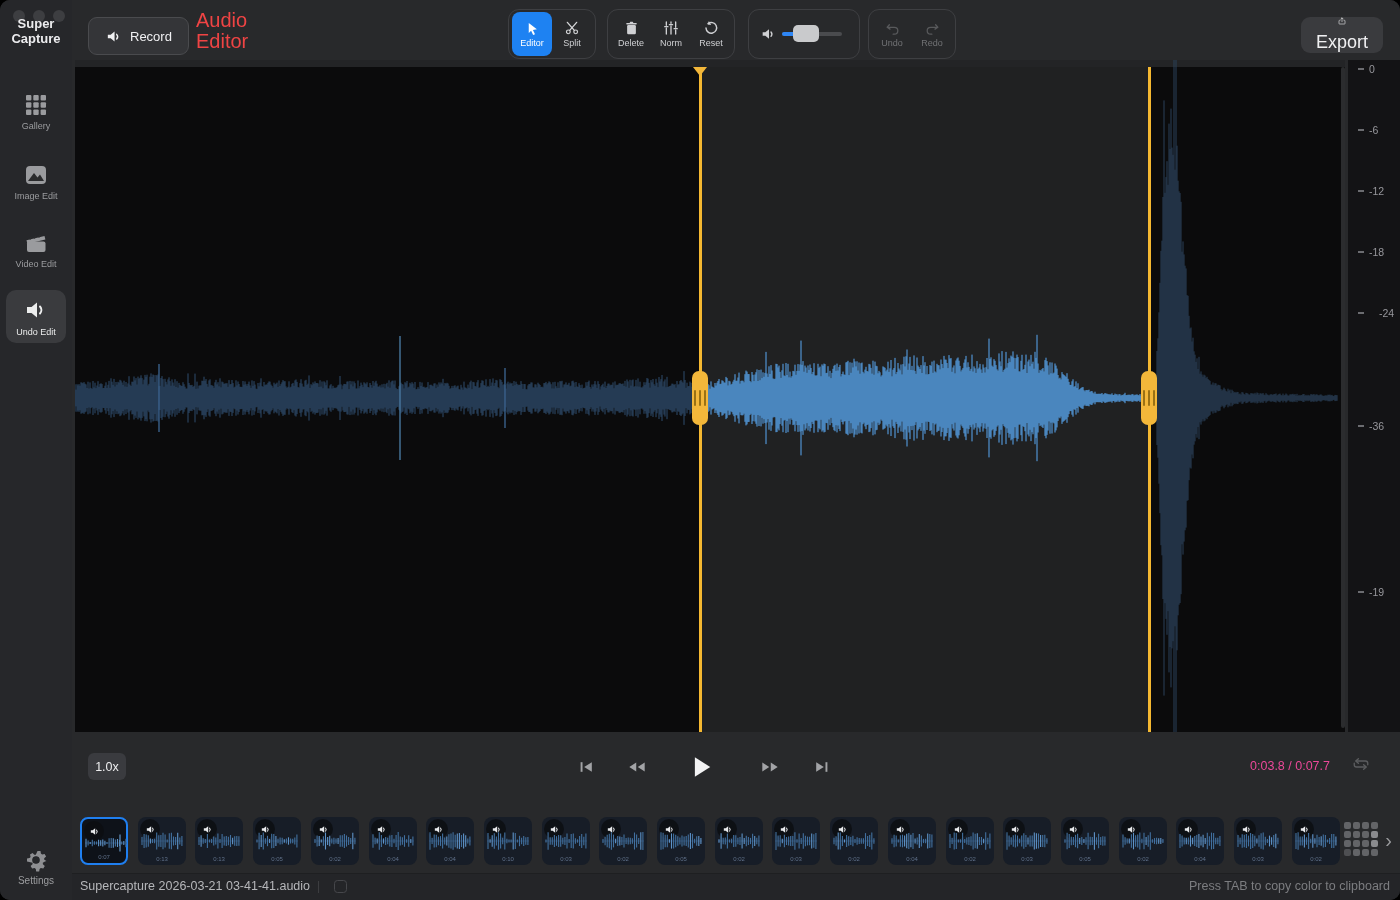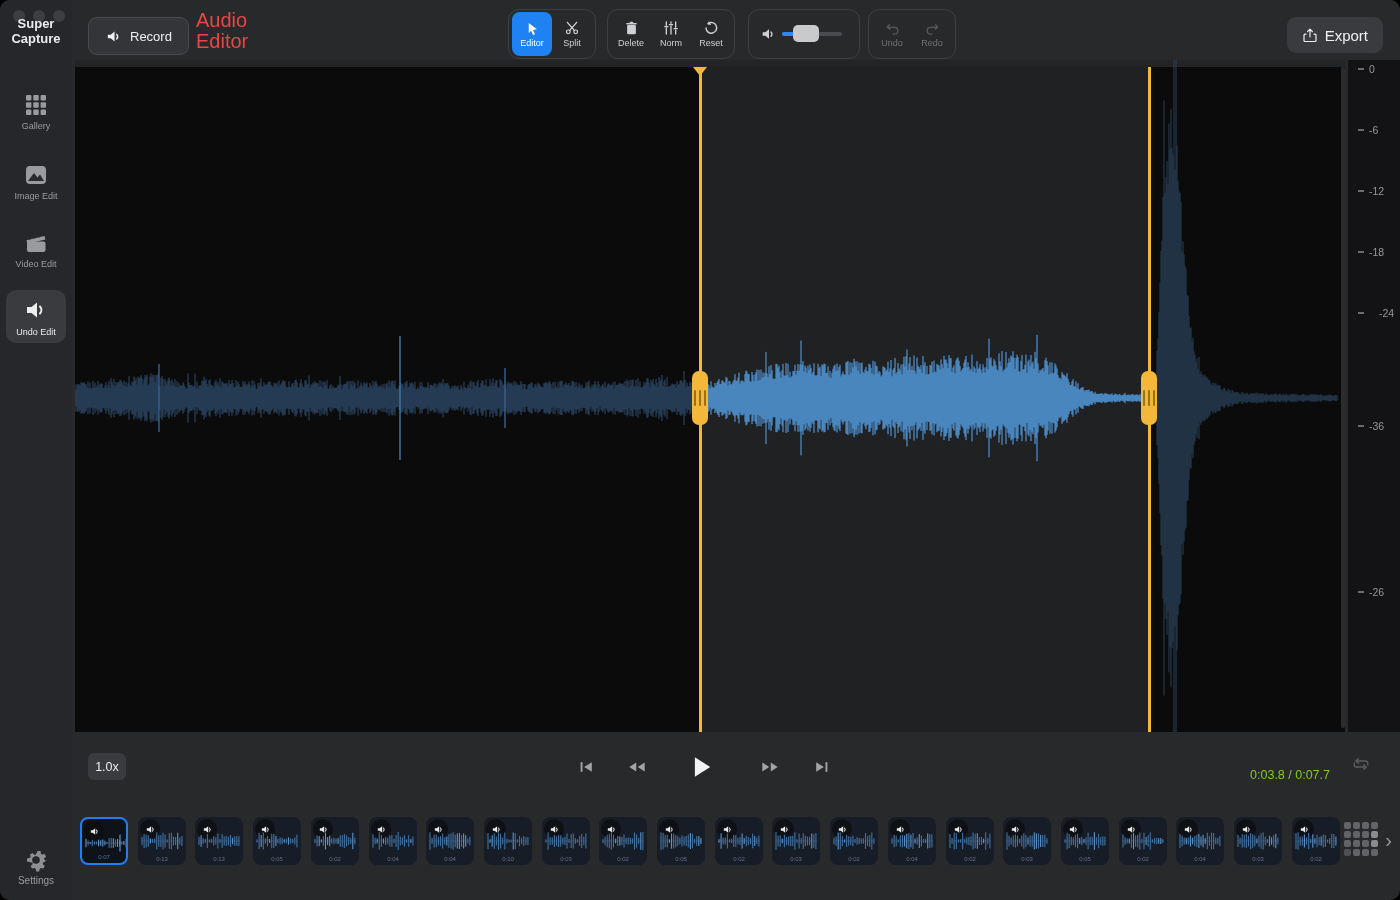--- a/index.html
+++ b/index.html
@@ -32,21 +32,21 @@
   #grp-tools{left:436px;}
   #grp-actions{left:535px;}
   #grp-volume{left:676px;width:112px;}
   #grp-history{left:796px;}
   #grp-history .tbtn{opacity:.42;}
   #vol-icon{margin:0 6px 0 8px;}
   #vol-track{position:relative;width:60px;height:4px;border-radius:2px;background:#4a4b4e;}
   #vol-fill{position:absolute;left:0;top:0;bottom:0;border-radius:2px;background:#2e86f5;}
   #vol-handle{position:absolute;top:-7px;width:26px;height:17px;border-radius:5px;background:#c9cacc;}
   #export-btn{position:absolute;right:17px;top:17px;height:36px;padding:0 15px;display:flex;align-items:center;gap:7px;
-    background:#3a3b3e;border-radius:9px;color:#f0f0f2;font-size:15px;}
+    background:#3a3b3e;border-radius:9px;color:#f0f0f2;font-size:18px;flex-direction:column;}
 
   
   #panel{position:absolute;left:75px;top:60px;width:1270px;height:672px;background:#0b0b0c;}
   #panel-topstrip{position:absolute;left:0;top:0;width:1270px;height:7px;background:#232426;}
   #sel-bg{position:absolute;top:7px;bottom:0;background:#202122;}
   #wave-svg{position:absolute;left:0;top:0;}
   .ybar{position:absolute;top:7px;bottom:0;width:3px;background:#f5b831;z-index:3;}
   .ypill{position:absolute;width:16px;height:54px;border-radius:7px;background:#f3b73a;z-index:4;
     display:flex;align-items:center;justify-content:center;gap:3px;}
   .ypill i{display:block;width:2px;height:16px;background:#9a7114;border-radius:1px;}
@@ -57,21 +57,21 @@
   
   #ruler{position:absolute;left:1348px;top:60px;width:52px;height:672px;background:#131315;}
   .tick{position:absolute;left:10px;display:flex;align-items:center;gap:5px;color:#97979c;font-size:10.5px;}
   .tick i{display:block;width:6px;height:2px;background:#6b6c70;}
 
   
   #transport{position:absolute;left:72px;right:0;top:732px;height:73px;background:#28292b;}
   #speed-btn{position:absolute;left:16px;top:21px;width:38px;height:27px;background:#3a3b3f;border-radius:6px;
     color:#ededef;font-size:12.5px;display:flex;align-items:center;justify-content:center;}
   .tr-ctl{position:absolute;top:22px;width:30px;height:26px;display:flex;align-items:center;justify-content:center;}
-  #time-display{position:absolute;right:70px;top:36px;color:#84cc16;font-size:12.5px;margin-left:36px;}
+  #time-display{position:absolute;right:70px;top:27px;color:#ec4899;font-size:12.5px;margin-left:36px;}
   #loop-btn{position:absolute;right:30px;top:24px;opacity:.45;}
 
   
   #clipstrip{position:absolute;left:75px;top:805px;width:1270px;height:70px;overflow:hidden;}
   .thumb{position:absolute;top:12px;width:48px;height:48px;border-radius:8px;background:#171d27;box-sizing:border-box;}
   .thumb.sel{border:2px solid #1f7ff0;background:#0e1219;}
   .thumb .badge{position:absolute;left:2px;top:2px;width:20px;height:20px;border-radius:50%;
     background:rgba(12,14,18,.85);display:flex;align-items:center;justify-content:center;}
   .thumb svg.mini{position:absolute;left:2px;top:14px;}
   .thumb .dur{position:absolute;left:0;right:0;bottom:3px;text-align:center;font-size:6px;color:#5f7089;}
@@ -299,21 +299,21 @@
       <div class="tick" style="top: 247px; gap: 15px;">
         <i></i>
         <span>-24</span>
       </div>
       <div class="tick" style="top: 360px;">
         <i></i>
         <span>-36</span>
       </div>
       <div class="tick" style="top: 526px;">
         <i></i>
-        <span>-26</span>
+        <span>-19</span>
       </div>
     </div>
 
   <div id="transport">
     <div id="speed-btn">1.0x</div>
 
     <div class="tr-ctl" style="left:500px">
       <svg width="16" height="14" viewBox="0 0 20 16">
         <rect x="2" y="2" width="2.4" height="12" fill="#a2a3a6"></rect>
           <path d="M16 2 L6.5 8 L16 14 Z" fill="#a2a3a6"></path>
@@ -1072,14 +1072,20 @@
       <i></i>
       <i></i>
       <i class="b"></i>
       <i class="d"></i>
       <i></i>
       <i></i>
       <i></i>
     </div>
   <div id="strip-chevron">›</div>
 
+  <div id="statusbar">
+    <div id="filename">Supercapture 2026-03-21 03-41-41.audio</div>
+    <div id="status-div"></div>
+    <div id="color-swatch"></div>
+    <div id="status-hint">Press TAB to copy color to clipboard</div>
+  </div>
 
 </div>
 
 </body></html>

